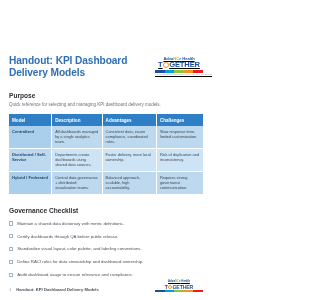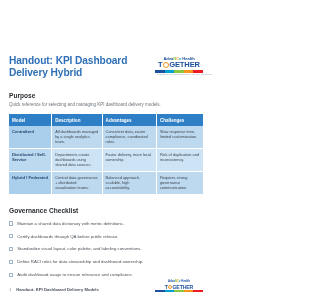--- a/index.html
+++ b/index.html
@@ -32,20 +32,21 @@
     letter-spacing: -0.1px;
     max-width: 132px;
   }
 
   
   .logo {
     width: 48px;
     flex: 0 0 48px;
     text-align: center;
     padding-top: 1px;
+    text-decoration: underline;
   }
   .logo-top {
     font-size: 4.1px;
     font-weight: bold;
     letter-spacing: -0.05px;
     line-height: 5px;
     white-space: nowrap;
   }
   .lg-adva { color: #1c4f9c; }
   .lg-n { color: #8cc63f; }
@@ -199,21 +200,21 @@
   .footer-logo .logo-bar { height: 1.6px; }
 </style>
 </head>
 <body>
 
 <div class="page">
 
   <div class="header">
     <div class="title">
       <div>Handout: KPI Dashboard</div>
-      <div>Delivery Hybrid</div>
+      <div>Delivery Models</div>
     </div>
 
     <div class="logo">
       <div class="logo-top"><span class="lg-adva">Adva</span><span class="lg-n">N</span><span class="lg-c">C</span><span class="lg-e">e</span><span class="lg-health"> Health</span></div>
       <div class="logo-main"><span>T</span><span class="o-ring"></span><span>GETHER</span></div>
       <div class="logo-bar">
         <span style="background:#1c4f9c"></span>
           <span style="background:#00a0d2"></span>
           <span style="background:#8cc63f"></span>
           <span style="background:#f7941e"></span>

